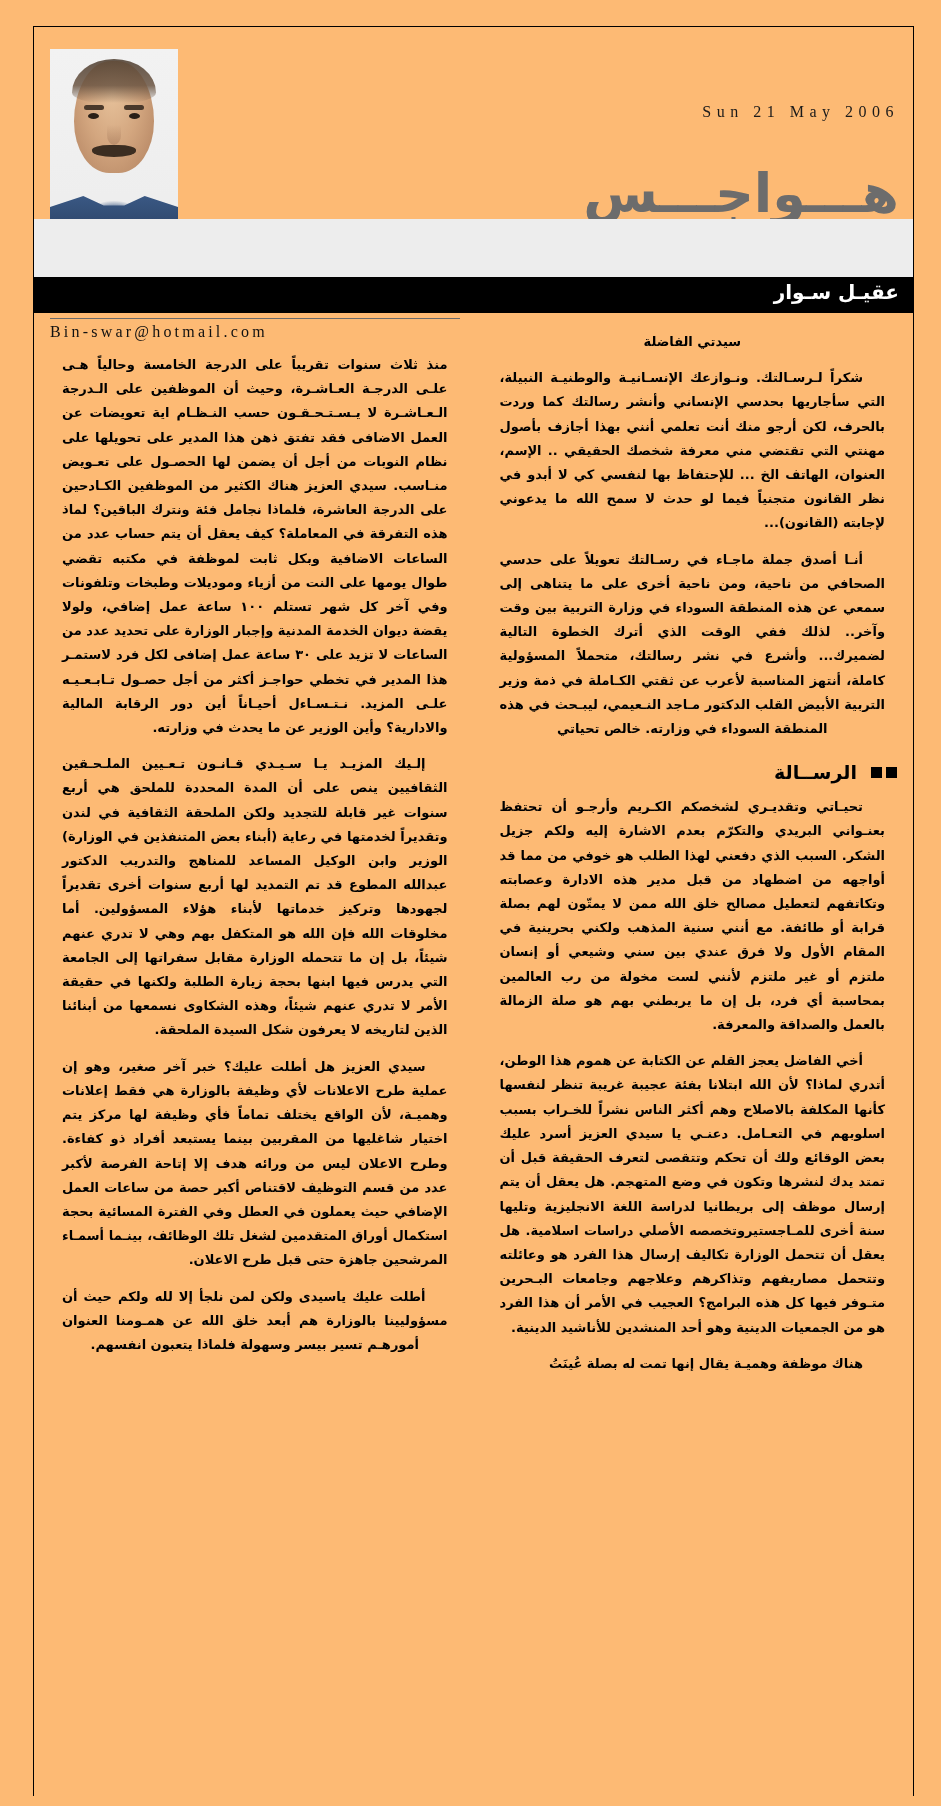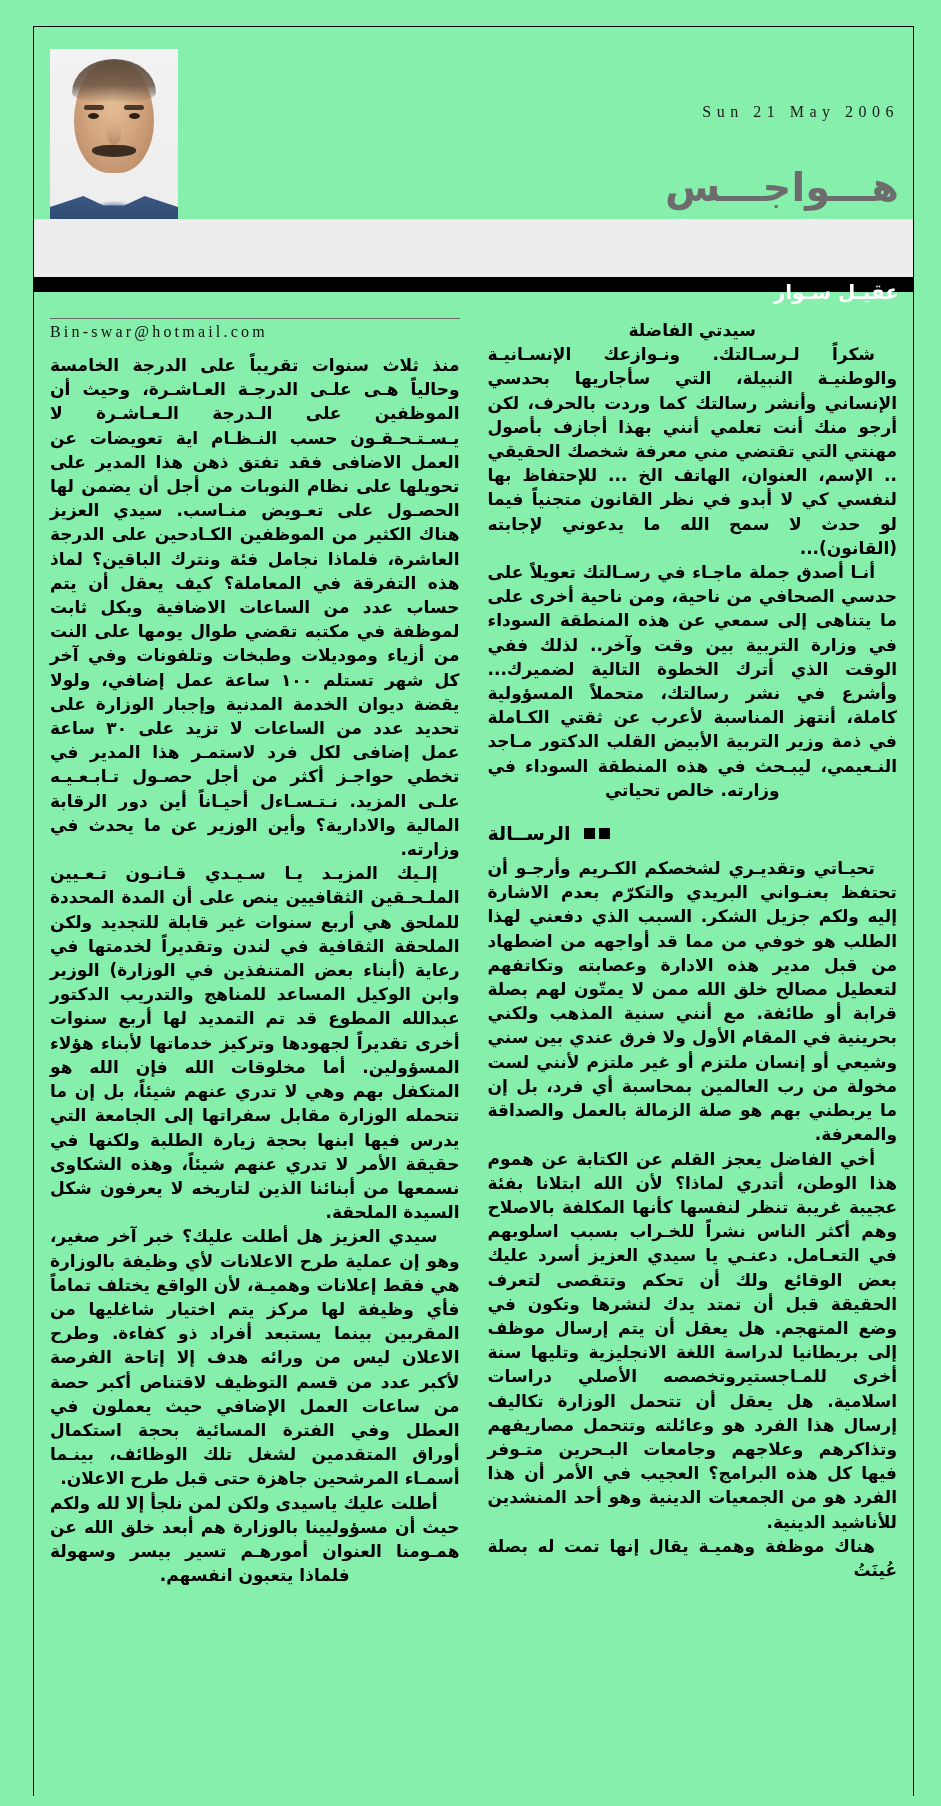--- a/index.html
+++ b/index.html
@@ -13,21 +13,21 @@
     font-family: "DejaVu Sans", "Liberation Sans", sans-serif;
     color: #000;
     overflow: hidden;
     position: relative;
   }
 
   
   .page {
     position: absolute;
     inset: 0;
-    background: #86efac;
+    background: #fdba74;
     box-sizing: border-box;
   }
   .rule-top {
     position: absolute;
     left: 33px;
     right: 27px;
     top: 26px;
     height: 1px;
     background: #000;
   }
@@ -153,42 +153,42 @@
     letter-spacing: 5.5px;
     color: #1a1a1a;
     direction: ltr;
     white-space: nowrap;
     font-weight: 400;
   }
   .col-title {
     position: absolute;
     right: 14px;
     top: 140px;
-    font-size: 40px;
+    font-size: 54px;
     line-height: 1;
     font-weight: bold;
     color: #6c6c6c;
     letter-spacing: -1px;
     white-space: nowrap;
     margin-left: 37px;
   }
   .grey-band {
     position: absolute;
     left: 0;
     right: 0;
     top: 192px;
     height: 58px;
     background: #ededed;
   }
   .name-bar {
     position: absolute;
     left: 0;
     right: 0;
     top: 250px;
-    height: 15px;
+    height: 36px;
     background: #000;
   }
   .name-bar span {
     position: absolute;
     right: 14px;
     top: 3px;
     color: #fff;
     font-size: 20px;
     font-weight: bold;
     letter-spacing: 0px;
@@ -227,37 +227,37 @@
     direction: ltr;
     text-align: left;
     font-family: "Liberation Serif", "DejaVu Serif", serif;
     font-size: 16px;
     letter-spacing: 3.2px;
     color: #111;
     white-space: nowrap;
   }
 
   p.art {
-    margin: 0;
-    font-size: 17px;
+    margin: 12px;
+    font-size: 13px;
     line-height: 24.2px;
     text-align: justify;
     text-align-last: right;
     font-weight: 600;
     color: #000;
     letter-spacing: 0;
     word-spacing: 0px;
   }
   p.art.indent { text-indent: 22px; }
   p.art.last { text-align-last: center; }
   p.art.lastright { text-align-last: right; }
 
   .section-head {
     margin: 20px 0 12px 0;
-    text-align: left;
+    text-align: right;
     font-size: 19px;
     font-weight: bold;
     letter-spacing: 0;
   }
   .sq {
     display: inline-block;
     width: 11px;
     height: 11px;
     background: #000;
     margin-left: 4px;

